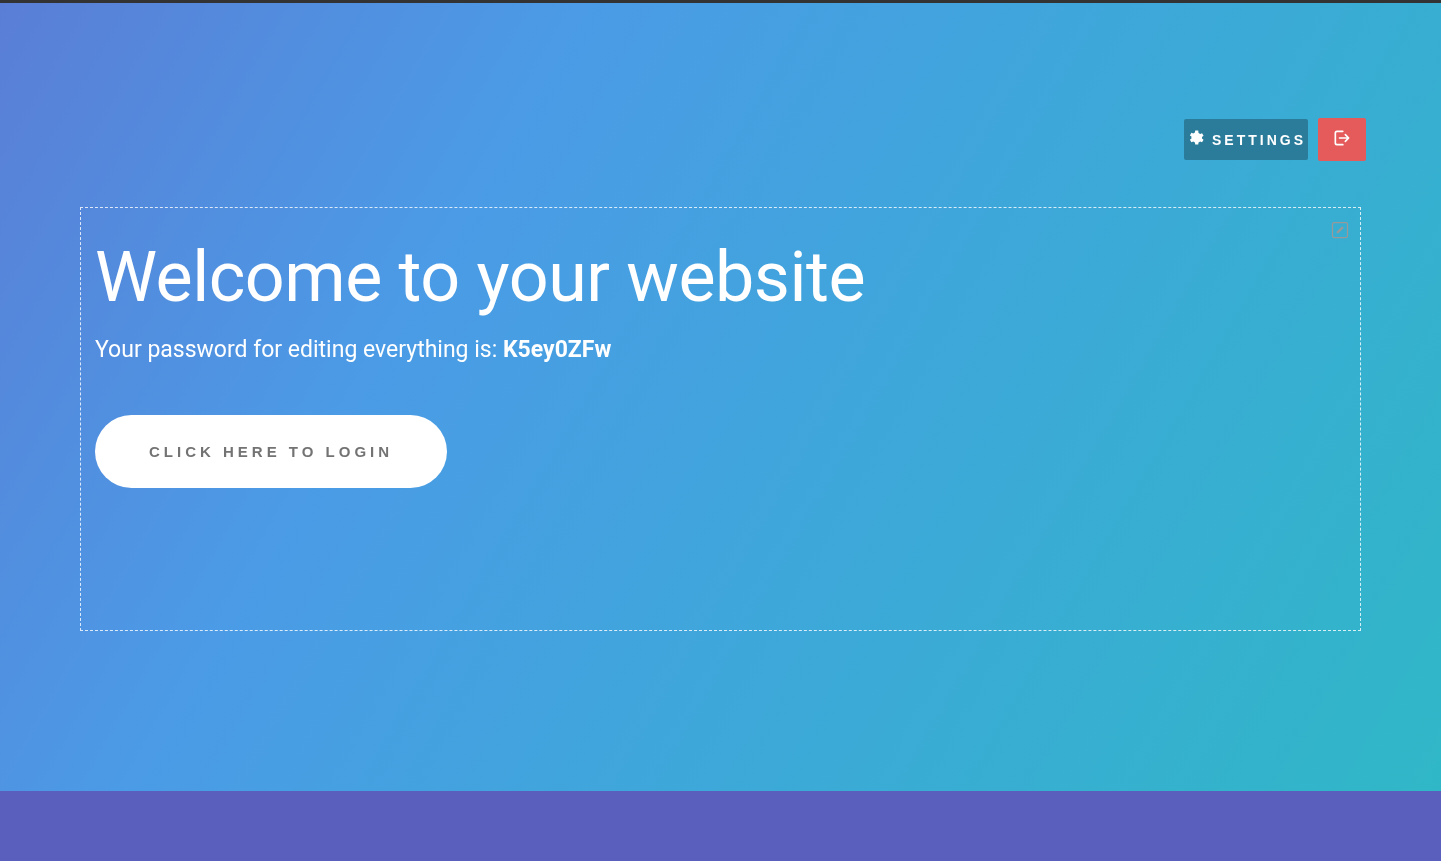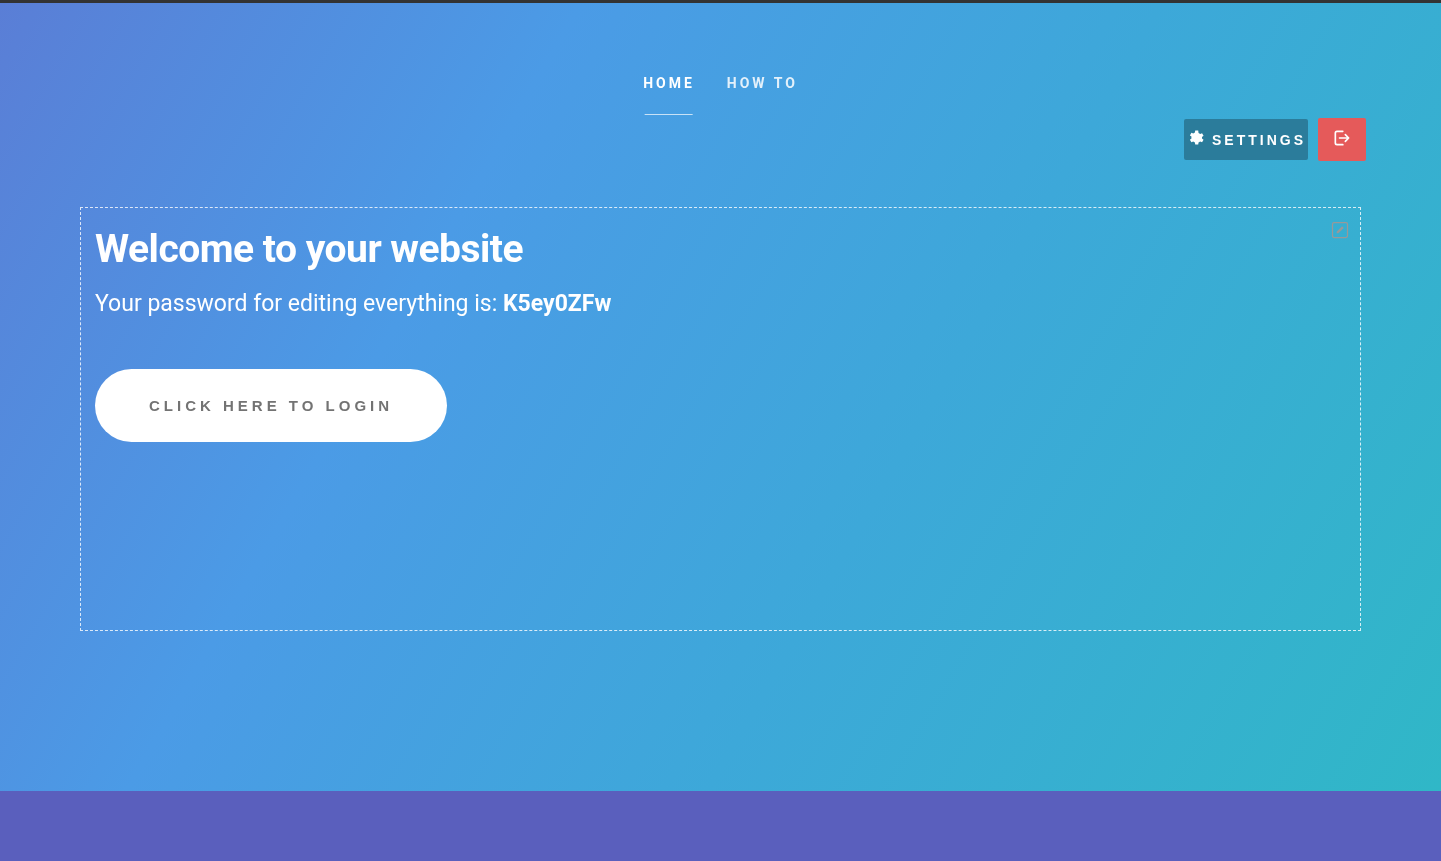--- a/index.html
+++ b/index.html
@@ -114,24 +114,25 @@
       width: 24px;
       height: 24px;
       display: flex;
       align-items: center;
       justify-content: center;
       cursor: pointer;
     }
     
     .welcome-title {
       color: #fff;
-      font-size: 39px;
-      font-weight: 700;
+      font-size: 70px;
+      font-weight: 400;
       margin-bottom: 18px;
       letter-spacing: -0.5px;
+      margin-top: 10px;
     }
     
     .password-line {
       color: #fff;
       font-size: 23px;
       font-weight: 400;
       margin-bottom: 52px;
     }
     
     .password-line .password-value {
@@ -186,24 +187,20 @@
       stroke: #aaa;
       fill: none;
       stroke-width: 1.5;
     }
   </style>
 </head>
 <body>
 
 <div class="page-container">
 
-  <div class="nav-center">
-    <div class="nav-item active">HOME</div>
-    <div class="nav-item">HOW TO</div>
-  </div>
 
   <div class="top-right-buttons">
     <button class="settings-button">
       <span>
         <svg class="gear-svg" viewBox="0 0 24 24">
           <path d="M12 8a4 4 0 100 8 4 4 0 000-8zm9.4 4a7.5 7.5 0 00-.1-1.3l2.1-1.6-2-3.5-2.5 1a7.6 7.6 0 00-2.2-1.3L16.3 2h-4l-.4 2.7a7.6 7.6 0 00-2.2 1.3l-2.5-1-2 3.5 2.1 1.6a7.5 7.5 0 000 2.6l-2.1 1.6 2 3.5 2.5-1a7.6 7.6 0 002.2 1.3l.4 2.7h4l.4-2.7a7.6 7.6 0 002.2-1.3l2.5 1 2-3.5-2.1-1.6c.1-.4.1-.9.1-1.3z"></path>
         </svg>
       </span>
       <span>SETTINGS</span>
     </button>

